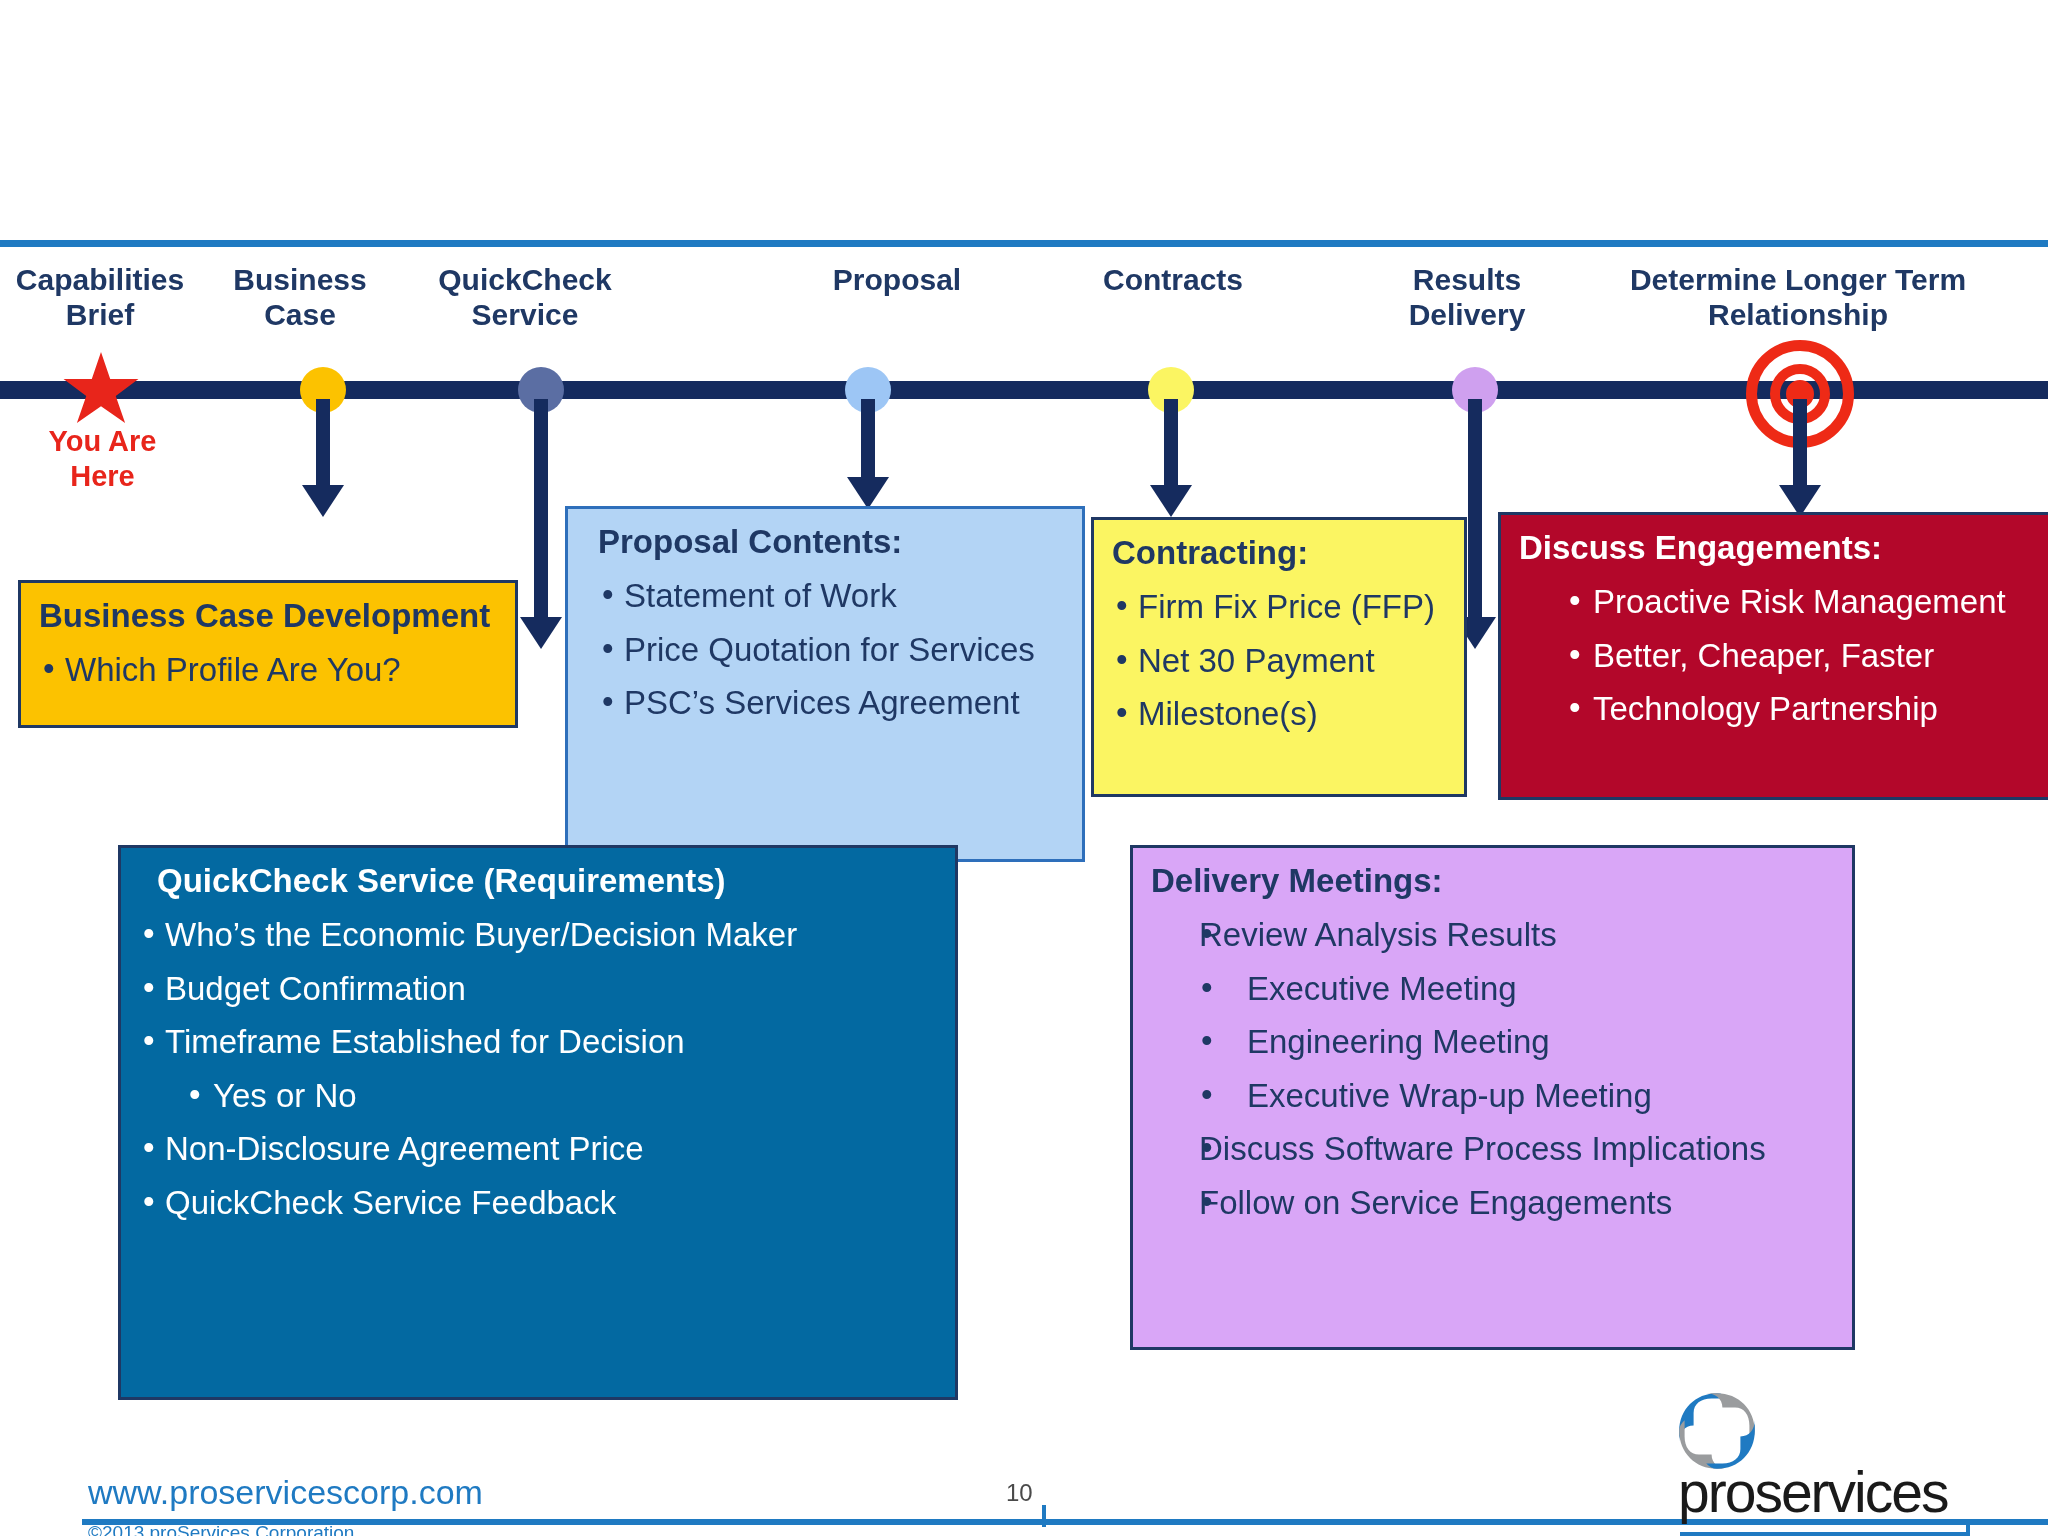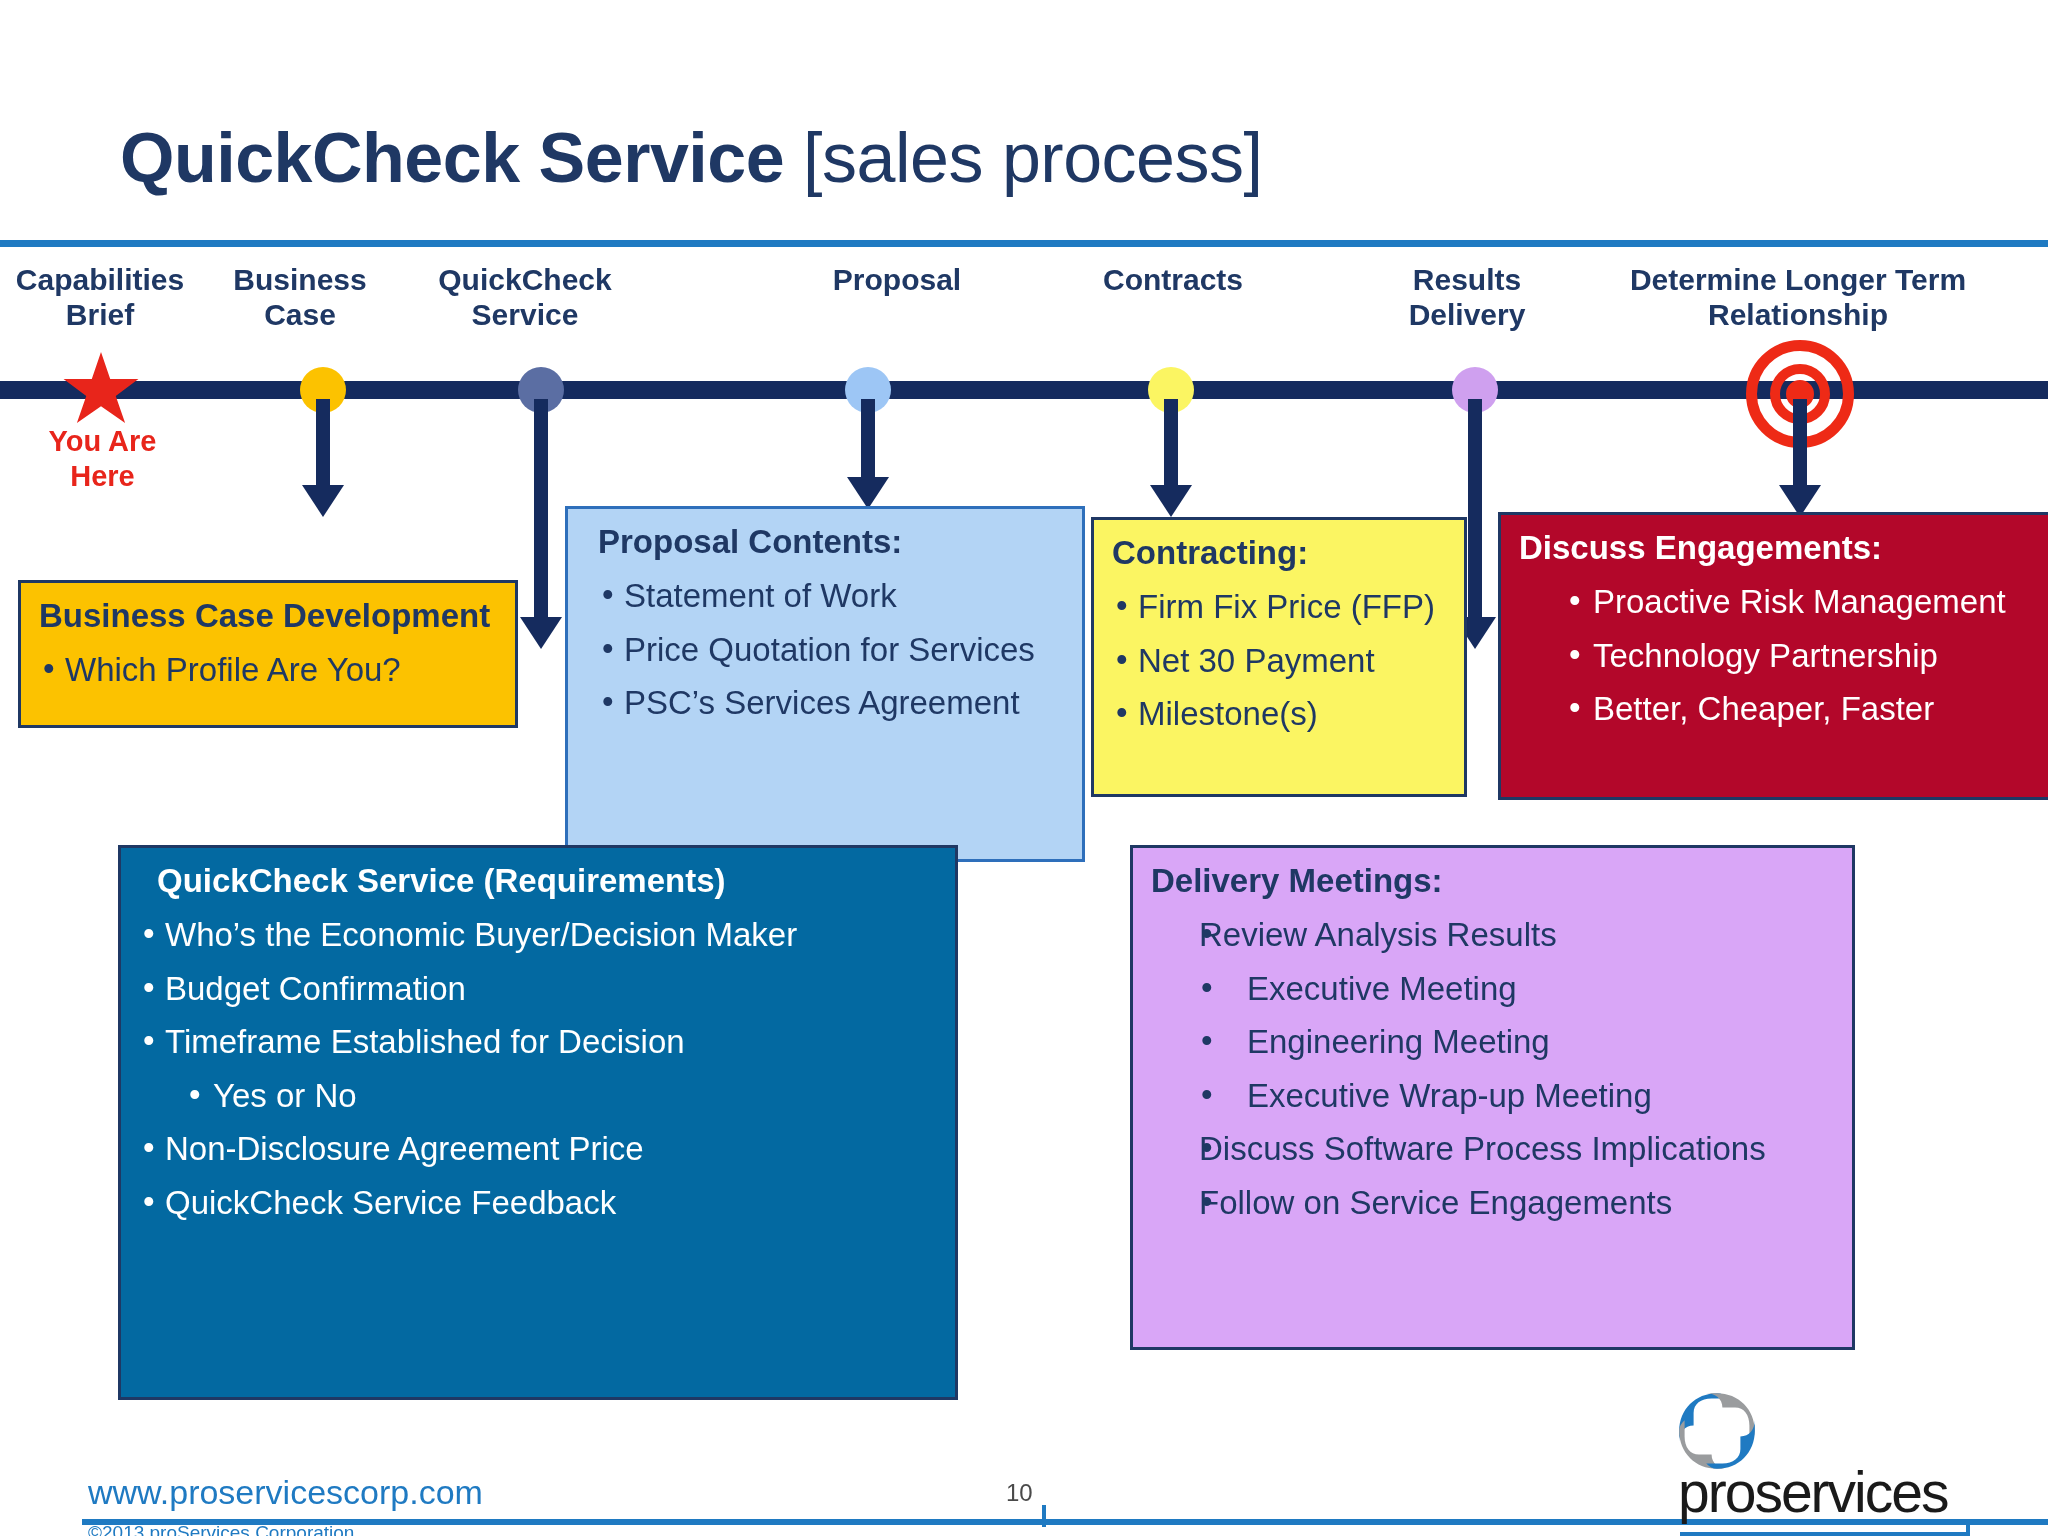--- a/index.html
+++ b/index.html
@@ -186,23 +186,20 @@
   .logo .tagline {
     position: absolute; left: 70px; top: 152px;
     font-size: 17px; color: #1f7ac2; letter-spacing: 1px;
   }
 </style>
 </head>
 <body>
 
 <div id="slide">
 
-  <div class="title">
-    <span class="bold">QuickCheck Service</span><span class="light"> [sales process]</span>
-  </div>
   <div class="title-rule"></div>
 
   <div class="timeline-bar"></div>
 
   <div class="node-label" style="left:-20px; top:262px; width:240px;">Capabilities
 Brief</div>
   <div class="node-label" style="left:200px; top:262px; width:200px;">Business
 Case</div>
   <div class="node-label" style="left:420px; top:262px; width:210px;">QuickCheck
 Service</div>
@@ -281,22 +278,22 @@
       <li>Firm Fix Price (FFP)</li>
       <li>Net 30 Payment</li>
       <li>Milestone(s)</li>
     </ul>
   </div>
 
   <div class="box box-red" style="left:1498px; top:512px; width:570px; height:288px;">
     <h3>Discuss Engagements:</h3>
     <ul>
       <li class="sub">Proactive Risk Management</li>
+      <li class="sub">Better, Cheaper, Faster</li>
       <li class="sub">Technology Partnership</li>
-      <li class="sub">Better, Cheaper, Faster</li>
     </ul>
   </div>
 
   <div class="box box-slate" style="left:118px; top:845px; width:840px; height:555px;">
     <h3 style="padding-left:18px;">QuickCheck Service (Requirements)</h3>
     <ul>
       <li>Who’s the Economic Buyer/Decision Maker</li>
       <li>Budget Confirmation</li>
       <li>Timeframe Established for Decision</li>
       <li class="sub">Yes or No</li>

